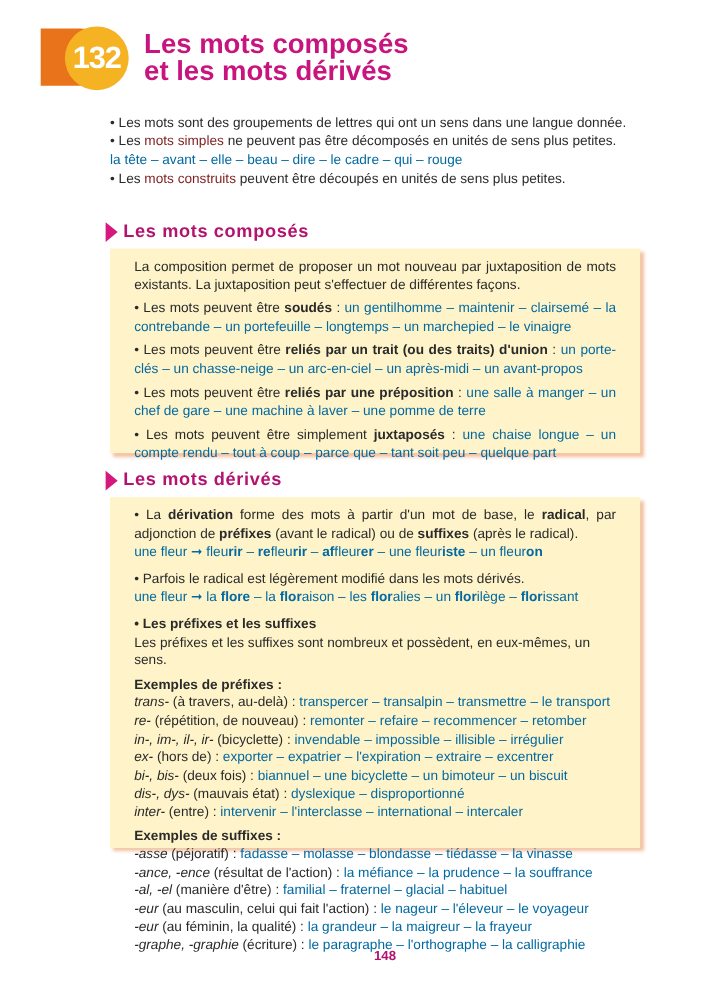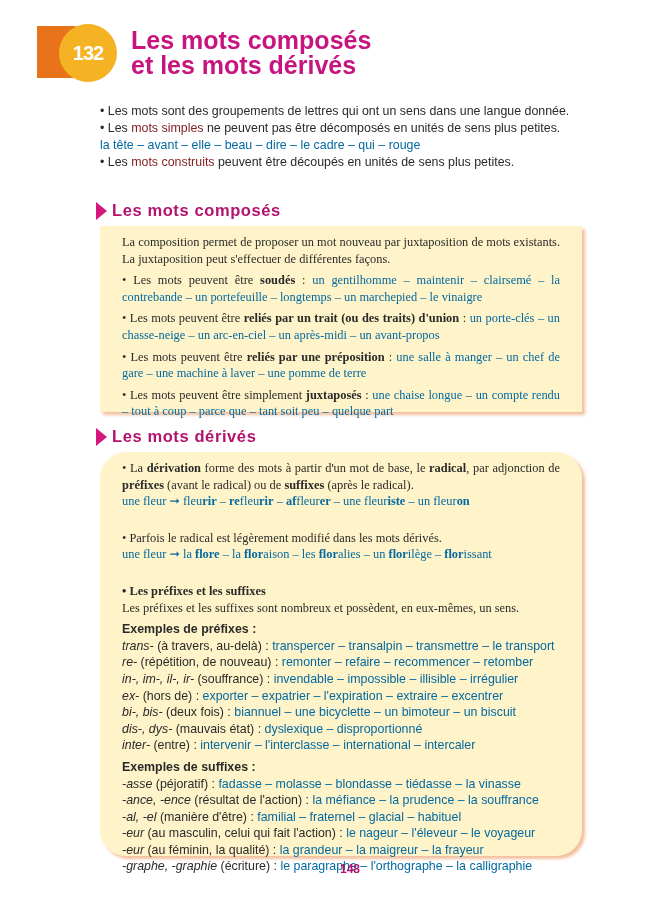--- a/index.html
+++ b/index.html
@@ -2,36 +2,36 @@
 <html><head>
 <meta charset="utf-8">
 <style>
   * { box-sizing: border-box; margin: 0; padding: 0; }
   html, body { width: 660px; height: 900px; background: #ffffff; overflow: hidden; }
   body { font-family: "Liberation Sans", "DejaVu Sans", sans-serif; color: #2a2a2a; position: relative; }
 
   .header { position: absolute; left: 37px; top: 22px; height: 64px; width: 400px; }
   .circle-back { position: absolute; left: 0; top: 4px; width: 62px; height: 52px; border-radius: 0 28px 28px 0; background: #e8731a; }
   .circle-front { position: absolute; left: 22px; top: 2px; width: 58px; height: 58px; border-radius: 50%; background: #f5b324; display: flex; align-items: center; justify-content: center; }
-  .lesson-num { color: #fff; font-weight: bold; font-size: 20px; letter-spacing: -1px; }
+  .lesson-num { color: #fff; font-weight: bold; font-size: 28px; letter-spacing: -1px; }
   .title { position: absolute; left: 94px; top: 6px; color: #c8147e; font-weight: bold; font-size: 25px; line-height: 25px; }
 
   .intro { position: absolute; left: 100px; top: 103px; width: 480px; font-size: 12.4px; line-height: 17px; }
   .ex { color: #0369a1; }
   .pink { color: #7f1d1d; }
   b, .bold { font-weight: bold; }
   i { font-style: italic; }
 
   .section-title { position: absolute; left: 96px; color: #b3126e; font-weight: bold; font-size: 16.5px; letter-spacing: 0.6px; display: flex; align-items: center; }
   .arrow { display: inline-block; width: 0; height: 0; border-top: 9px solid transparent; border-bottom: 9px solid transparent; border-left: 11px solid #d6177e; margin-right: 5px; }
 
   .box { position: absolute; left: 100px; width: 482px; background: #fff4c9; box-shadow: 3px 3px 3px rgba(232,140,80,0.55); padding: 8px 22px 8px 22px; font-size: 12.4px; line-height: 16.6px; }
-  .box p { margin-bottom: 5px; font-family: Liberation Serif, serif; }
+  .box p { margin-bottom: 5px; }
   .justify { text-align: justify; }
-  .mt { margin-top: 20px; }
+  .mt { margin-top: 8px; }
 
   .page-num { position: absolute; top: 862px; left: 0; width: 660px; text-align: center; color: #b3126e; font-weight: bold; font-size: 12px; padding-left: 40px; }
 </style>
 </head>
 <body>
 
 <div class="header">
   <div class="circle-back"></div>
   <div class="circle-front">
     <span class="lesson-num">132</span>
@@ -60,34 +60,34 @@
   <p class="justify"><span>• Les mots peuvent être </span><b>reliés par un trait (ou des traits) d'union</b><span> : </span><span class="ex">un porte-clés – un chasse-neige – un arc-en-ciel – un après-midi – un avant-propos</span></p>
   <p class="justify"><span>• Les mots peuvent être </span><b>reliés par une préposition</b><span> : </span><span class="ex">une salle à manger – un chef de gare – une machine à laver – une pomme de terre</span></p>
   <p class="justify"><span>• Les mots peuvent être simplement </span><b>juxtaposés</b><span> : </span><span class="ex">une chaise longue – un compte rendu – tout à coup – parce que – tant soit peu – quelque part</span></p>
 </div>
 
 <div class="section-title" style="top:427px;">
   <span class="arrow"></span>
   <span>Les mots dérivés</span>
 </div>
 
-<div class="box" style="top:452px; height:404px;border-radius:26px;">
+<div class="box" style="top:452px; height:319px;">
   <p class="justify"><span>• La </span><b>dérivation</b><span> forme des mots à partir d'un mot de base, le </span><b>radical</b><span>, par adjonction de </span><b>préfixes</b><span> (avant le radical) ou de </span><b>suffixes</b><span> (après le radical).</span><br>
     <span class="ex"><span>une fleur ➞ fleu</span><b>rir</b><span> – </span><b>re</b><span>fleu</span><b>rir</b><span> – </span><b>af</b><span>fleur</span><b>er</b><span> – une fleur</span><b>iste</b><span> – un fleur</span><b>on</b></span>
   </p>
   <p class="mt"><span>• Parfois le radical est légèrement modifié dans les mots dérivés.</span><br>
     <span class="ex"><span>une fleur ➞ la </span><b>flore</b><span> – la </span><b>flor</b><span>aison – les </span><b>flor</b><span>alies – un </span><b>flor</b><span>ilège – </span><b>flor</b><span>issant</span></span>
   </p>
   <p class="mt"><b>• Les préfixes et les suffixes</b><br><span>Les préfixes et les suffixes sont nombreux et possèdent, en eux-mêmes, un sens.</span></p>
 
   <div>
     <b>Exemples de préfixes :</b>
     <div><i>trans-</i><span> (à travers, au-delà) : </span><span class="ex">transpercer – transalpin – transmettre – le transport</span></div>
     <div><i>re-</i><span> (répétition, de nouveau) : </span><span class="ex">remonter – refaire – recommencer – retomber</span></div>
-    <div><i>in-, im-, il-, ir-</i><span> (souffrance) : </span><span class="ex">invendable – impossible – illisible – irrégulier</span></div>
+    <div><i>in-, im-, il-, ir-</i><span> (bicyclette) : </span><span class="ex">invendable – impossible – illisible – irrégulier</span></div>
     <div><i>ex-</i><span> (hors de) : </span><span class="ex">exporter – expatrier – l'expiration – extraire – excentrer</span></div>
     <div><i>bi-, bis-</i><span> (deux fois) : </span><span class="ex">biannuel – une bicyclette – un bimoteur – un biscuit</span></div>
     <div><i>dis-, dys-</i><span> (mauvais état) : </span><span class="ex">dyslexique – disproportionné</span></div>
     <div><i>inter-</i><span> (entre) : </span><span class="ex">intervenir – l'interclasse – international – intercaler</span></div>
   </div>
 
   <div style="margin-top:5px;">
     <b>Exemples de suffixes :</b>
     <div><i>-asse</i><span> (péjoratif) : </span><span class="ex">fadasse – molasse – blondasse – tiédasse – la vinasse</span></div>
     <div><i>-ance, -ence</i><span> (résultat de l'action) : </span><span class="ex">la méfiance – la prudence – la souffrance</span></div>

